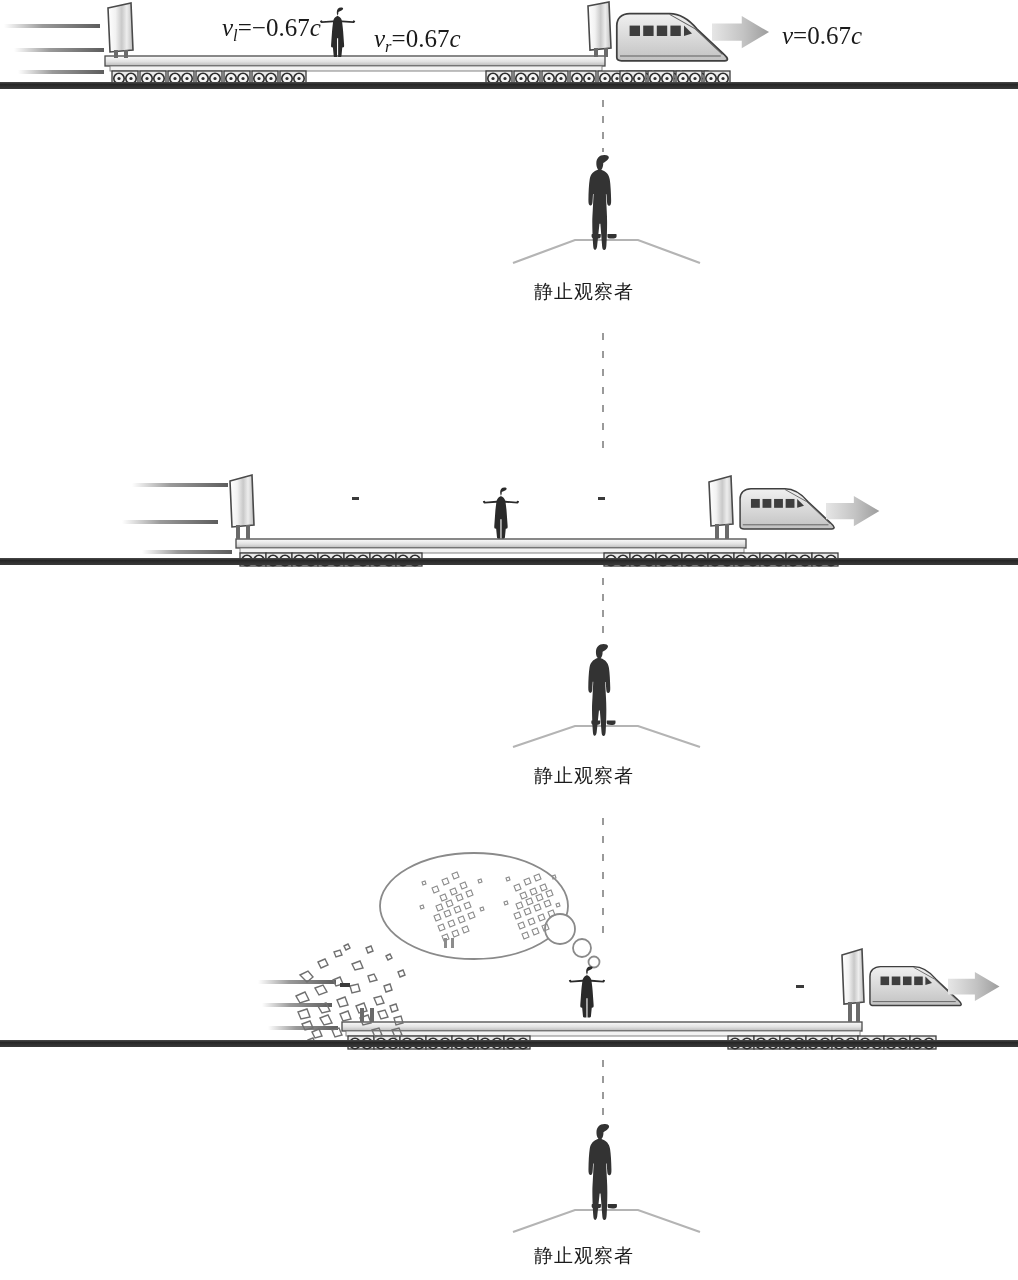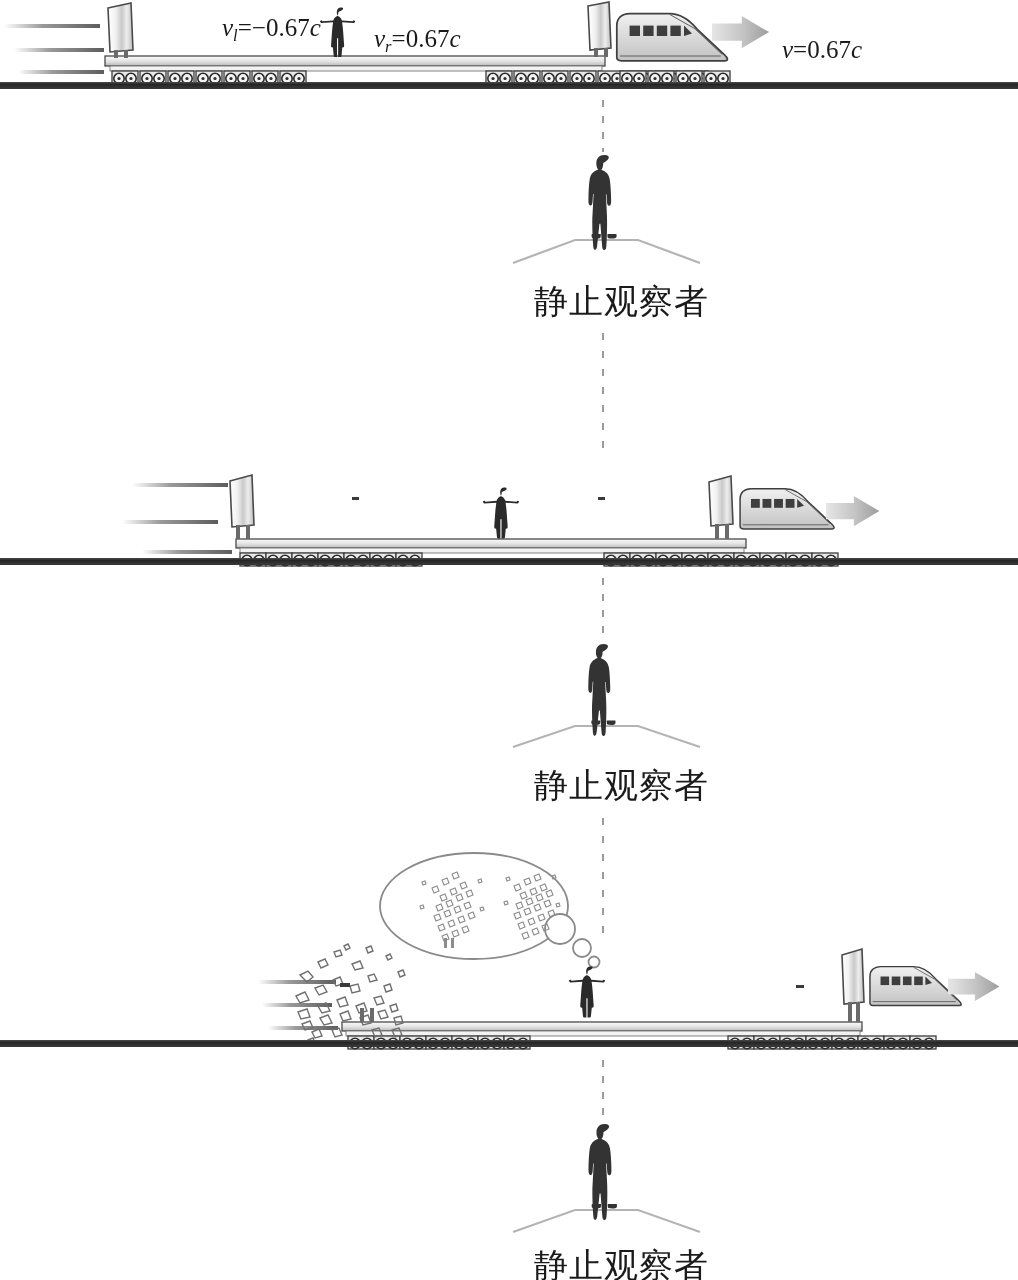--- a/index.html
+++ b/index.html
@@ -4,21 +4,21 @@
 <style>
   html,body{margin:0;padding:0;background:#ffffff;}
   body{width:1018px;height:1280px;position:relative;overflow:hidden;
        font-family:"Liberation Serif", serif;color:#1a1a1a;}
   .stage{position:absolute;left:0;top:0;width:848px;height:1280px;}
   svg.layer{position:absolute;left:0;top:0;width:1018px;height:1280px;}
   .lbl{position:absolute;white-space:nowrap;}
   .formula{font-family:"Liberation Serif", serif;font-size:25px;font-style:normal;}
   .formula i{font-style:italic;}
   .formula sub{font-size:0.66em;font-style:italic;vertical-align:-0.28em;}
-  .cn{font-family:"DejaVu Sans", sans-serif;font-size:34px;letter-spacing:1px;
+  .cn{font-family:"DejaVu Sans", sans-serif;font-size:19px;letter-spacing:1px;
       color:#1b1b1b;}
 </style>
 </head>
 <body>
 
 <div class="stage">
 
 <svg class="layer" viewBox="0 0 1018 1280" xmlns="http://www.w3.org/2000/svg">
   <defs>
     <linearGradient id="gPanel" x1="0" y1="0" x2="1" y2="0">
@@ -443,21 +443,21 @@
 </svg>
 
 <div class="lbl formula" style="left:222px;top:14px;">
   <i>v</i><sub>l</sub><span>=</span><span>−0.67</span><i>c</i>
 </div>
 
 <div class="lbl formula" style="left:374px;top:25px;text-align:center;">
   <i>v</i><sub>r</sub><span>=</span><span>0.67</span><i>c</i>
 </div>
 
-<div class="lbl formula" style="left:782px;top:36px;">
+<div class="lbl formula" style="left:782px;top:22px;">
   <i>v</i><span>=</span><span>0.67</span><i>c</i>
 </div>
 
 <div class="lbl cn" style="left:534px;top:279px;">静止观察者</div>
 
 <div class="lbl cn" style="left:534px;top:763px;">静止观察者</div>
 
 <div class="lbl cn" style="left:534px;top:1243px;">静止观察者</div>
 
 </div>

